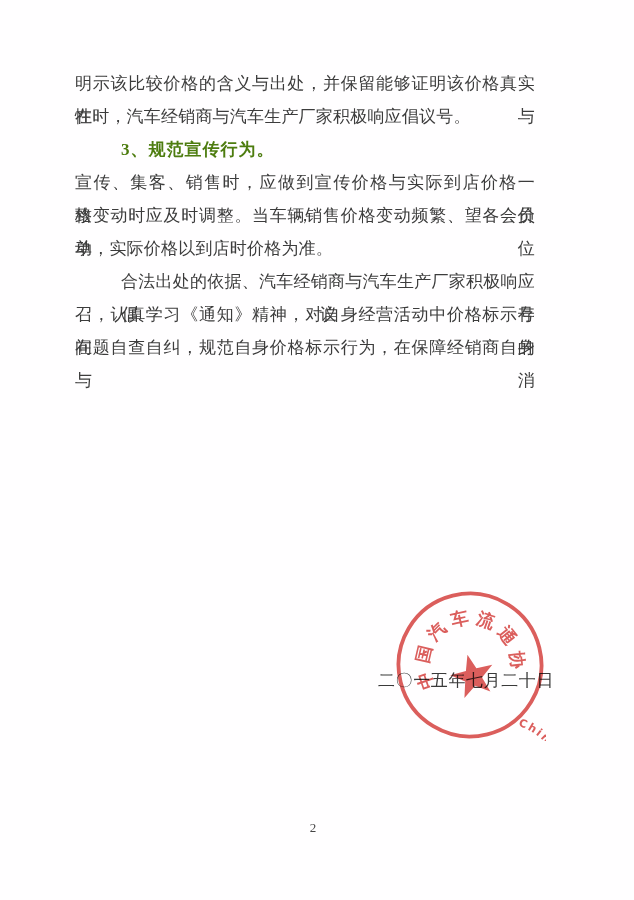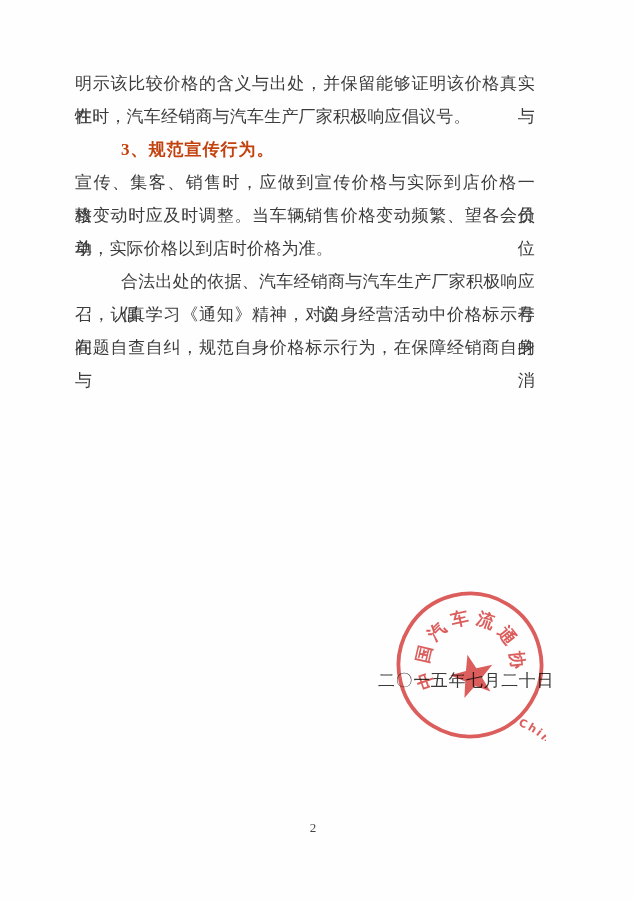--- a/index.html
+++ b/index.html
@@ -36,21 +36,21 @@
     letter-spacing: 0.2px;
   }
   .line.last {
     text-align-last: left;
   }
   .line.indent {
     padding-left: 46px;
   }
   .line.heading {
     font-weight: bold;
-    color: #c2410c;
+    color: #4d7c0f;
     text-align-last: left;
     letter-spacing: 1px;
   }
   .date-line {
     position: absolute;
     left: 378px;
     top: 669px;
     font-size: 17px;
     letter-spacing: 0.6px;
     color: #3a3a3a;

